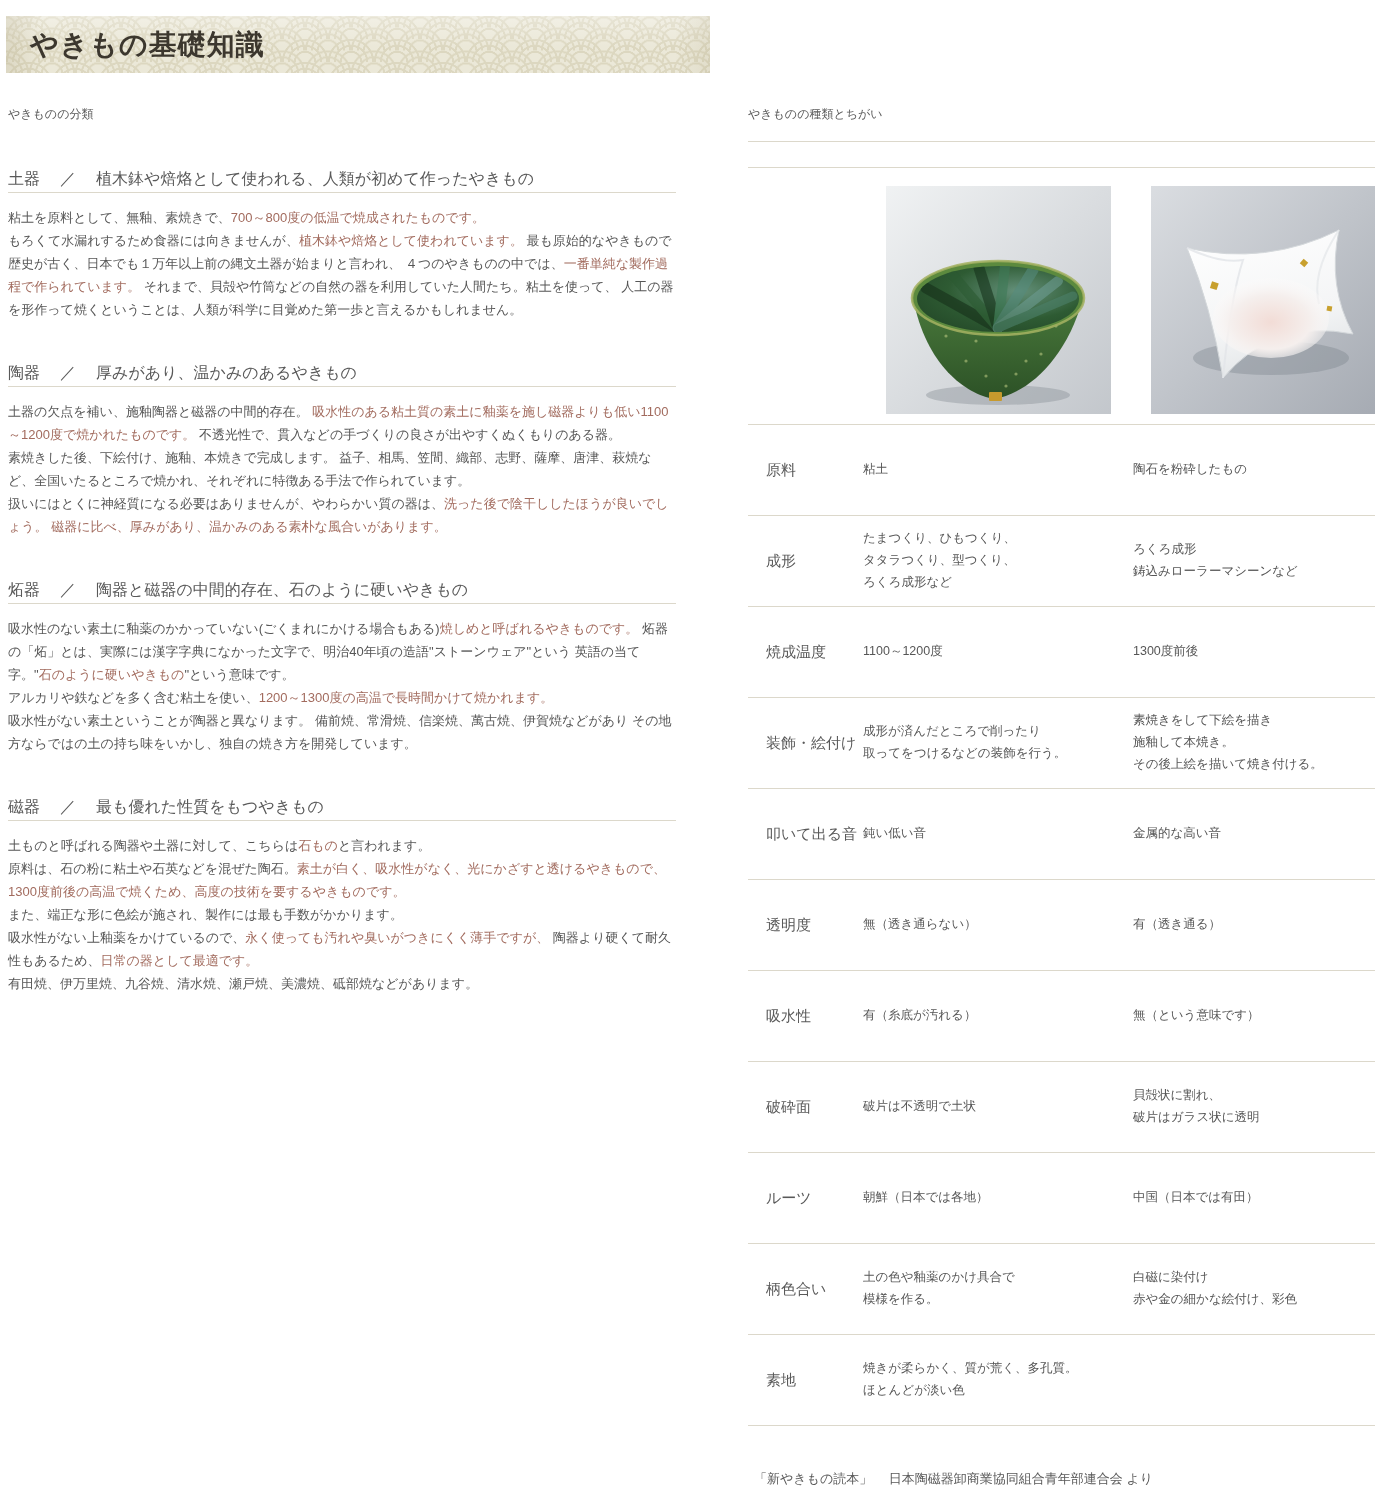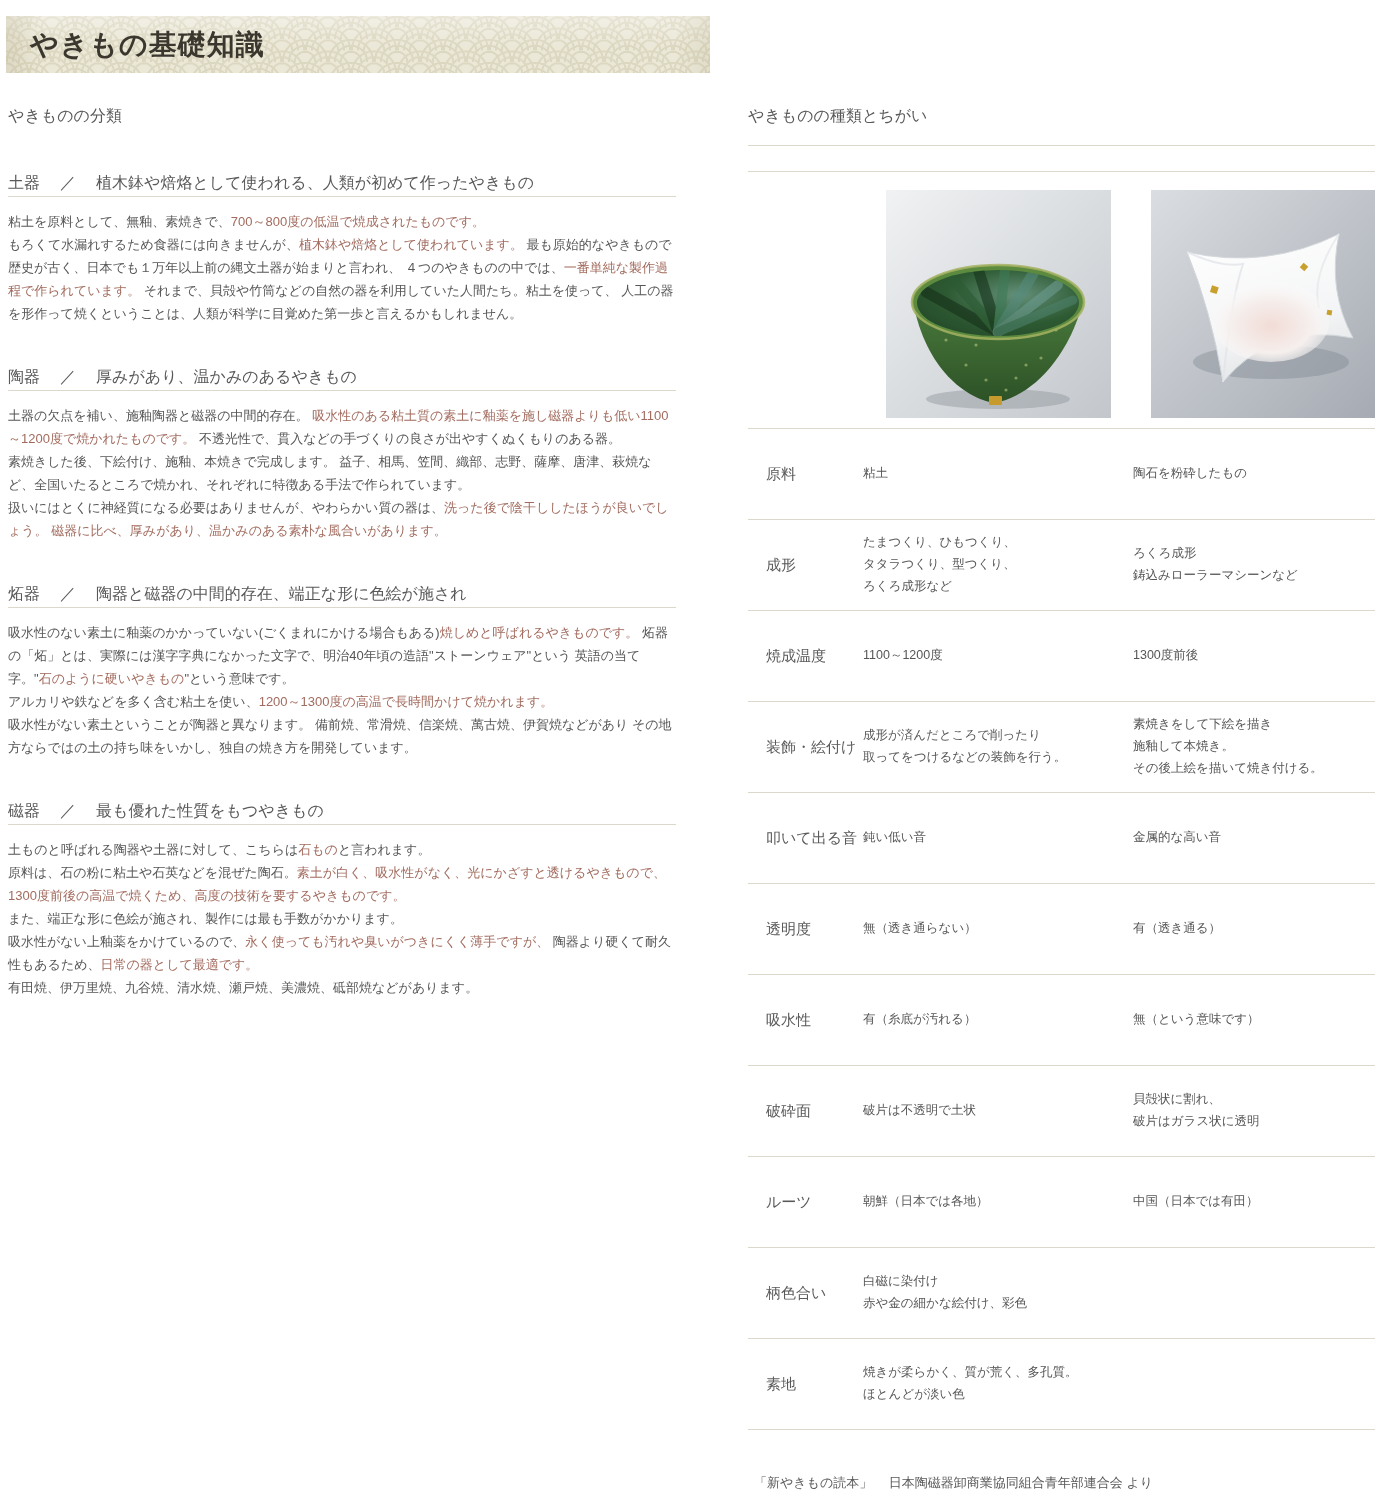--- a/index.html
+++ b/index.html
@@ -33,21 +33,21 @@
     background-repeat:no-repeat,no-repeat,repeat,repeat;
   }
   .banner h1{
     margin:0;padding-left:24px;line-height:57px;
     font-family:"Liberation Serif","DejaVu Serif",serif;
     font-size:28px;font-weight:bold;color:#3c372e;letter-spacing:1px;
   }
   
   .col-left{position:absolute;left:8px;top:106px;width:668px;}
   .col-right{position:absolute;left:748px;top:106px;width:653px;}
-  .col-head{margin:0;font-size:16px;font-weight:400;color:#595959;}
+  .col-head{margin:0;font-size:12px;font-weight:400;color:#595959;}
   
   .section{margin-top:42px;}
   .section:first-of-type{margin-top:46px;}
   .sec-head{
     margin:0;font-size:16px;font-weight:400;color:#595959;
     padding-bottom:2px;border-bottom:1px solid var(--divider);
   }
   .sec-head .slash{margin:0 20px;}
   .sec-body{margin:13px 0 0;font-size:13px;line-height:23px;}
   .em{color:var(--accent);}
@@ -79,21 +79,21 @@
   <div>
       <div class="section">
         <h3 class="sec-head"><span class="term">土器</span><span class="slash">／</span><span class="subtitle">植木鉢や焙烙として使われる、人類が初めて作ったやきもの</span></h3>
         <p class="sec-body"><span>粘土を原料として、無釉、素焼きで、</span><span class="em">700～800度の低温で焼成されたものです。</span><br><span>もろくて水漏れするため食器には向きませんが、</span><span class="em">植木鉢や焙烙として使われています。</span><span> 最も原始的なやきもので歴史が古く、日本でも１万年以上前の縄文土器が始まりと言われ、 ４つのやきものの中では、</span><span class="em">一番単純な製作過程で作られています。</span><span> それまで、貝殻や竹筒などの自然の器を利用していた人間たち。粘土を使って、 人工の器を形作って焼くということは、人類が科学に目覚めた第一歩と言えるかもしれません。</span></p>
       </div>
       <div class="section">
         <h3 class="sec-head"><span class="term">陶器</span><span class="slash">／</span><span class="subtitle">厚みがあり、温かみのあるやきもの</span></h3>
         <p class="sec-body"><span>土器の欠点を補い、施釉陶器と磁器の中間的存在。 </span><span class="em">吸水性のある粘土質の素土に釉薬を施し磁器よりも低い1100～1200度で焼かれたものです。</span><span> 不透光性で、貫入などの手づくりの良さが出やすくぬくもりのある器。</span><br><span>素焼きした後、下絵付け、施釉、本焼きで完成します。 益子、相馬、笠間、織部、志野、薩摩、唐津、萩焼など、全国いたるところで焼かれ、それぞれに特徴ある手法で作られています。</span><br><span>扱いにはとくに神経質になる必要はありませんが、やわらかい質の器は、</span><span class="em">洗った後で陰干ししたほうが良いでしょう。</span><span> </span><span class="em">磁器に比べ、厚みがあり、温かみのある素朴な風合いがあります。</span></p>
       </div>
       <div class="section">
-        <h3 class="sec-head"><span class="term">炻器</span><span class="slash">／</span><span class="subtitle">陶器と磁器の中間的存在、端正な形に色絵が施され</span></h3>
+        <h3 class="sec-head"><span class="term">炻器</span><span class="slash">／</span><span class="subtitle">陶器と磁器の中間的存在、石のように硬いやきもの</span></h3>
         <p class="sec-body"><span>吸水性のない素土に釉薬のかかっていない(ごくまれにかける場合もある)</span><span class="em">焼しめと呼ばれるやきものです。</span><span> 炻器の「炻」とは、実際には漢字字典になかった文字で、明治40年頃の造語"ストーンウェア"という 英語の当て字。"</span><span class="em">石のように硬いやきもの</span><span>"という意味です。</span><br><span>アルカリや鉄などを多く含む粘土を使い、</span><span class="em">1200～1300度の高温で長時間かけて焼かれます。</span><br><span>吸水性がない素土ということが陶器と異なります。 備前焼、常滑焼、信楽焼、萬古焼、伊賀焼などがあり その地方ならではの土の持ち味をいかし、独自の焼き方を開発しています。</span></p>
       </div>
       <div class="section">
         <h3 class="sec-head"><span class="term">磁器</span><span class="slash">／</span><span class="subtitle">最も優れた性質をもつやきもの</span></h3>
         <p class="sec-body"><span>土ものと呼ばれる陶器や土器に対して、こちらは</span><span class="em">石もの</span><span>と言われます。</span><br><span>原料は、石の粉に粘土や石英などを混ぜた陶石。</span><span class="em">素土が白く、吸水性がなく、光にかざすと透けるやきもので、1300度前後の高温で焼くため、高度の技術を要するやきものです。</span><br><span>また、端正な形に色絵が施され、製作には最も手数がかかります。</span><br><span>吸水性がない上釉薬をかけているので、</span><span class="em">永く使っても汚れや臭いがつきにくく薄手ですが、</span><span> 陶器より硬くて耐久性もあるため、</span><span class="em">日常の器として最適です。</span><br><span>有田焼、伊万里焼、九谷焼、清水焼、瀬戸焼、美濃焼、砥部焼などがあります。</span></p>
       </div>
     </div>
 </div>
 
 <div class="col-right">
@@ -233,20 +233,22 @@
         <div class="t-cell t-cell-2">貝殻状に割れ、
 破片はガラス状に透明</div>
       </div>
       <div class="t-row">
         <div class="t-label">ルーツ</div>
         <div class="t-cell t-cell-1">朝鮮（日本では各地）</div>
         <div class="t-cell t-cell-2">中国（日本では有田）</div>
       </div>
       <div class="t-row">
         <div class="t-label">柄色合い</div>
+        <div class="t-cell t-cell-1">土の色や釉薬のかけ具合で
+模様を作る。</div>
         <div class="t-cell t-cell-2">白磁に染付け
 赤や金の細かな絵付け、彩色</div>
       </div>
       <div class="t-row">
         <div class="t-label">素地</div>
         <div class="t-cell t-cell-1">焼きが柔らかく、質が荒く、多孔質。
 ほとんどが淡い色</div>
       </div>
     </div>
 

